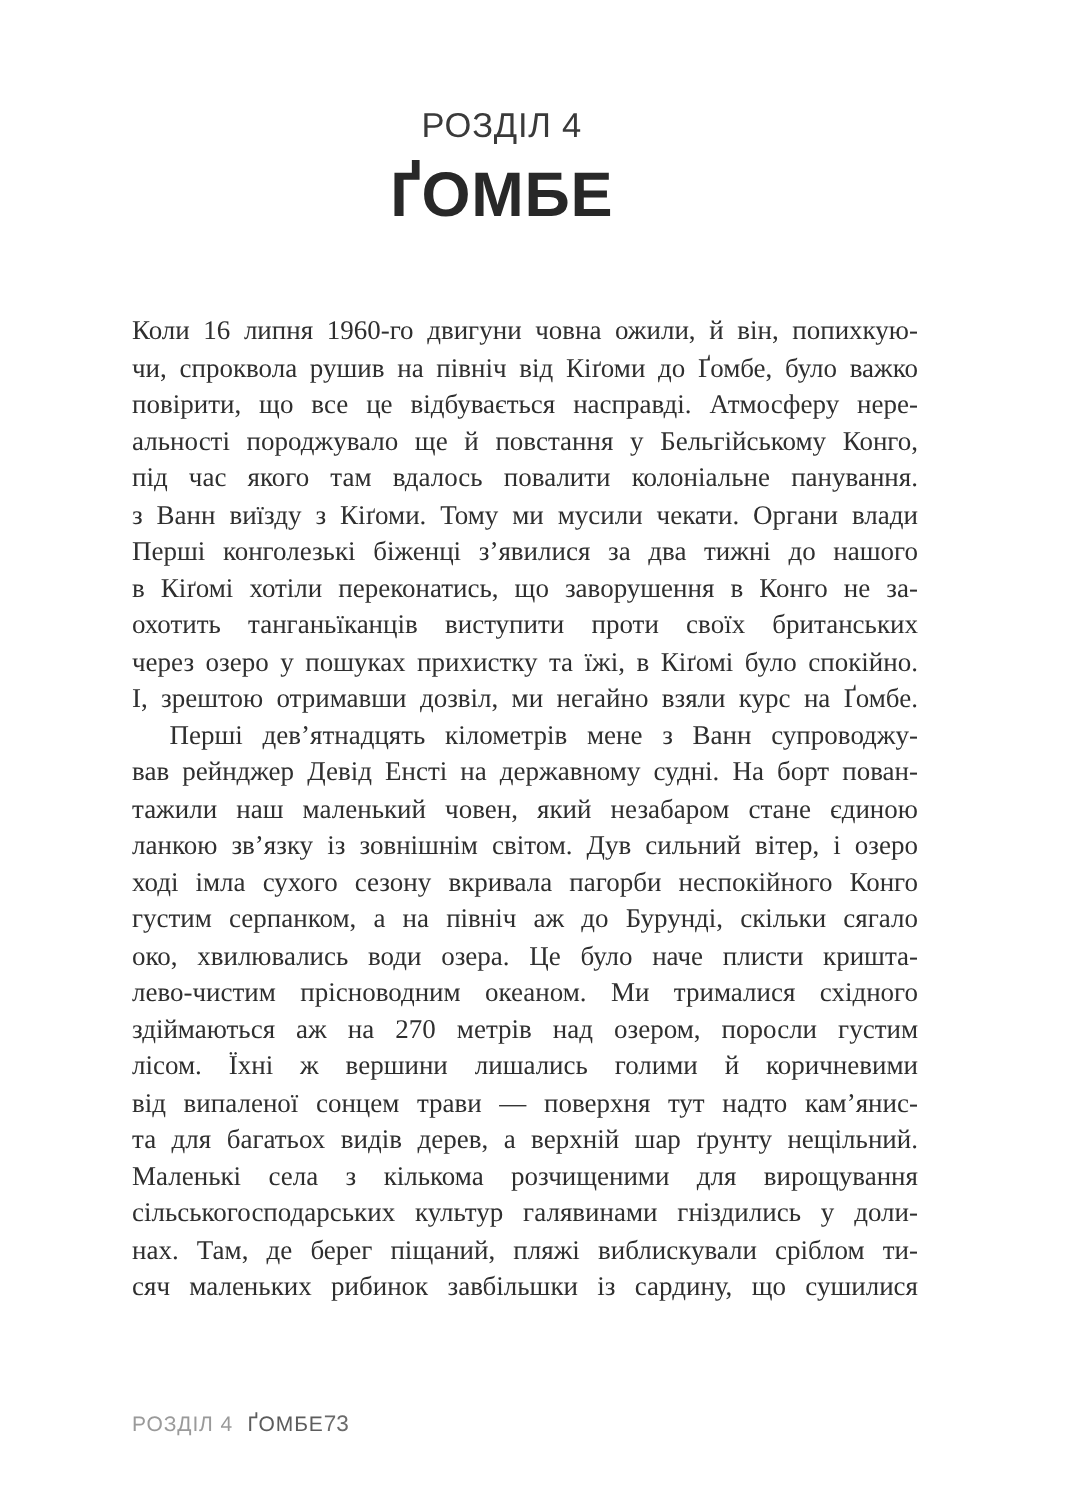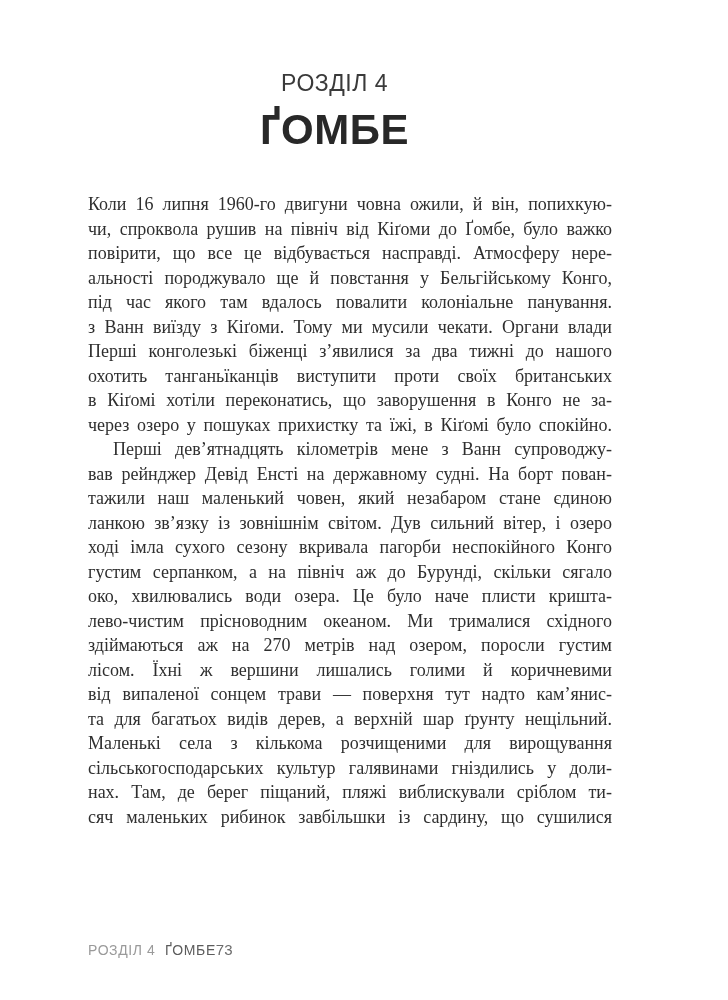--- a/index.html
+++ b/index.html
@@ -31,21 +31,21 @@
   }
   .chapter-title {
     margin-top: 9px;
     font-size: 42px;
     font-weight: 700;
     color: #282828;
     letter-spacing: 0.5px;
   }
   .body-text {
     position: absolute;
-    top: 192px;
+    top: 208px;
     left: 88px;
     width: 524px;
     font-size: 18px;
     color: #2f2f2f;
   }
   .para { margin: 0; }
   .line {
     height: 24.5px;
     line-height: 24.5px;
     text-align: justify;
@@ -88,23 +88,24 @@
   <main class="body-text" id="body-text">
 
   <div class="para">
         <div class="line">Коли 16 липня 1960-го двигуни човна ожили, й він, попихкую-</div>
         <div class="line">чи, спроквола рушив на північ від Кіґоми до Ґомбе, було важко</div>
         <div class="line">повірити, що все це відбувається насправді. Атмосферу нере-</div>
         <div class="line">альності породжувало ще й повстання у Бельгійському Конго,</div>
         <div class="line">під час якого там вдалось повалити колоніальне панування.</div>
         <div class="line">з Ванн виїзду з Кіґоми. Тому ми мусили чекати. Органи влади</div>
         <div class="line">Перші конголезькі біженці з’явилися за два тижні до нашого</div>
+        <div class="line">в Кіґомі хотіли переконатись, що заворушення в Конго не за-</div>
         <div class="line">охотить танганьїканців виступити проти своїх британських</div>
-        <div class="line">в Кіґомі хотіли переконатись, що заворушення в Конго не за-</div>
         <div class="line">через озеро у пошуках прихистку та їжі, в Кіґомі було спокійно.</div>
+        <div class="line">І, зрештою отримавши дозвіл, ми негайно взяли курс на Ґомбе.</div>
       </div>
       <div class="para">
         <div class="line indent">Перші дев’ятнадцять кілометрів мене з Ванн супроводжу-</div>
         <div class="line">вав рейнджер Девід Енсті на державному судні. На борт пован-</div>
         <div class="line">тажили наш маленький човен, який незабаром стане єдиною</div>
         <div class="line">ланкою зв’язку із зовнішнім світом. Дув сильний вітер, і озеро</div>
         <div class="line">ході імла сухого сезону вкривала пагорби неспокійного Конго</div>
         <div class="line">густим серпанком, а на північ аж до Бурунді, скільки сягало</div>
         <div class="line">око, хвилювались води озера. Це було наче плисти кришта-</div>
         <div class="line">лево-чистим прісноводним океаном. Ми трималися східного</div>

